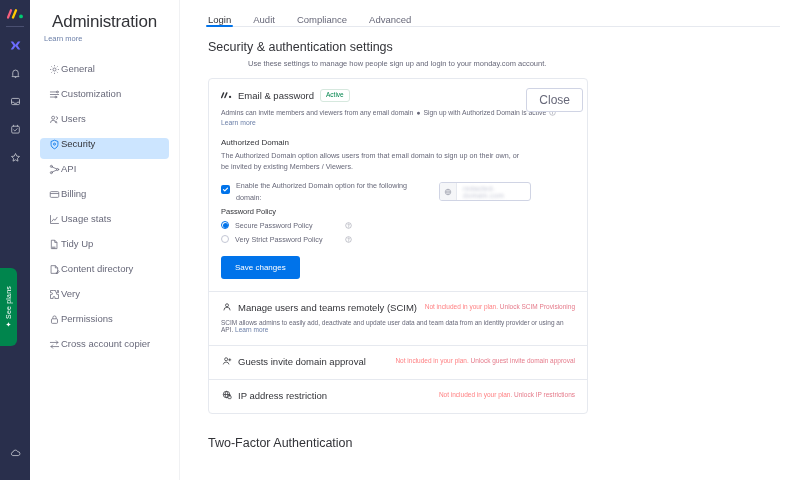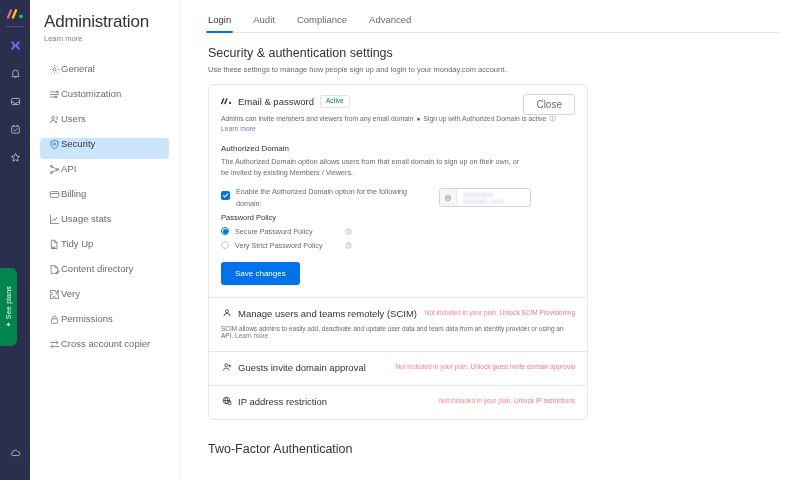--- a/index.html
+++ b/index.html
@@ -55,74 +55,74 @@
   
   .sidebar {
     width: 150px; flex: 0 0 150px;
     height: 480px;
     background: #ffffff;
     padding: 12px 10px 0 10px;
     border-right: 1px solid #f0f1f3;
   }
   .admin-title {
     font-size: 17px; font-weight: 400; color: #323338;
-    letter-spacing: -.2px; margin-left: 4px;
+    letter-spacing: -.2px; margin-left: 12px;
   }
   .admin-learn {
     font-size: 7.5px; color: #6b7fa8; margin: 2px 0 0 4px; cursor: pointer;
   }
   .nav { margin-top: 20px; }
   .nav-item {
     display: flex; align-items: flex-start; 
     height: 21px; padding: 0 8px; margin-bottom: 4px;
     border-radius: 4px; cursor: pointer;
   }
   .nav-item .nav-ico { width: 13px; height: 13px; display: flex; align-items: center; justify-content: center; color: #676879; flex: 0 0 13px; }
   .nav-item .nav-lbl { font-size: 9.5px; color: #676879; white-space: nowrap; }
   .nav-item.active { background: #cce5ff; }
   .nav-item.active .nav-ico { color: #0073ea; }
   .nav-item.active .nav-lbl { color: #323338; }
 
   
   .main { flex: 1; height: 480px; padding: 14px 20px 0 28px; overflow: hidden; }
   .tabs { display: flex; gap: 22px; border-bottom: 1px solid #e6e9ef; }
   .tab {
-    font-size: 9.5px; color: #676879; padding-bottom: 7px;
+    font-size: 9.5px; color: #676879; padding-bottom: 1px;
     cursor: pointer; position: relative; text-align: right;
   }
   .tab.sel { color: #323338; }
   .tab.sel::after {
     content: ""; position: absolute; left: -2px; right: -2px; bottom: -1px;
     height: 2px; background: #0073ea; border-radius: 2px;
   }
 
   .sec-title { font-size: 12.5px; font-weight: 400; color: #323338; margin-top: 13px; }
-  .sec-sub { font-size: 7.5px; color: #676879; margin-top: 5px; }
+  .sec-sub { font-size: 7.5px; color: #676879; margin-top: 5px; margin-left: 40px; }
 
   
   .card {
     margin-top: 10px;
     border: 1px solid #e6e9ef;
     border-radius: 4px;
     background: #fff;
     width: 380px;
   }
   .card-block { padding: 10px 12px 12px 12px; position: relative; border-bottom: 1px solid #e6e9ef; }
   .card-block:last-child { border-bottom: none; }
 
   .row-head { display: flex; align-items: center; gap: 6px; }
   .row-ico { width: 11px; height: 11px; display: flex; align-items: center; justify-content: center; color: #323338; flex: 0 0 11px; }
   .row-name { font-size: 9.5px; color: #323338; }
   .badge-active {
     font-size: 6.5px; color: #00854d; border: 1px solid #d6e8de;
     border-radius: 3px; padding: 2px 5px; line-height: 1;
   }
   .close-btn {
-    position: absolute; top: 9px; right: 12px;
-    font-size: 10px; color: #676879;
+    position: absolute; top: 9px; right: 4px;
+    font-size: 12px; color: #676879;
     border: 1px solid #d0d4e4; border-radius: 3px;
     padding: 4px 12px; background: #fff; cursor: pointer;
   }
   .sub-line { font-size: 6.8px; color: #676879; margin-top: 7px; display: flex; align-items: center; gap: 3px; flex-wrap: wrap; }
   .dot-sep { color: #676879; }
   .link { color: #6b7fa8; cursor: pointer; }
   .info-ico { display: inline-flex; color: #9699a6; }
 
   .blk-title { font-size: 8px; color: #323338; margin-top: 12px; }
   .blk-text { font-size: 7.2px; color: #676879; margin-top: 4px; line-height: 1.45; }

